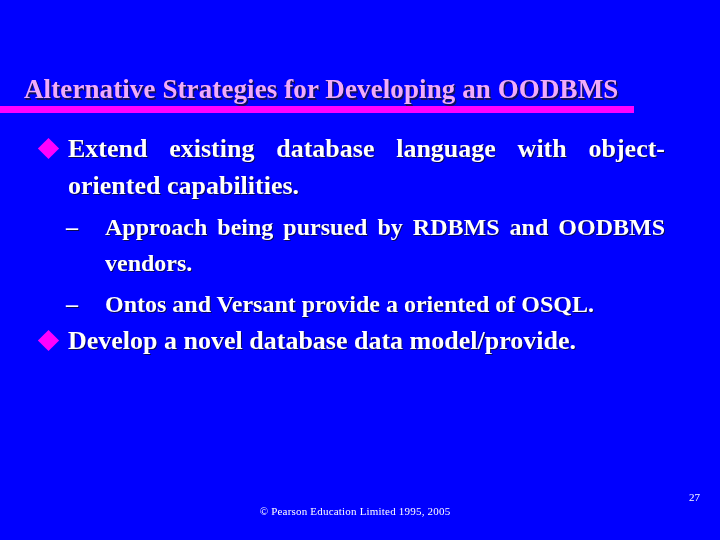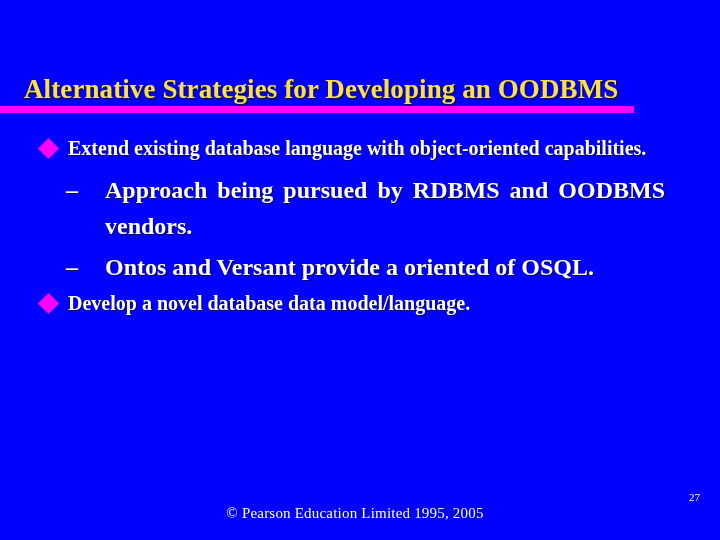--- a/index.html
+++ b/index.html
@@ -28,21 +28,21 @@
     width: 720px;
     height: 46px;
   }
   .slide-title {
     position: absolute;
     left: 24px;
     top: 0;
     width: 672px;
     font-size: 27px;
     font-weight: bold;
-    color: #fde047;
+    color: #f0abfc;
     letter-spacing: 0.1px;
     white-space: nowrap;
     line-height: 30px;
     text-shadow: 1px 1px 0 #101060, 1.5px 1.5px 0 #101060;
   }
   .title-rule {
     position: absolute;
     left: 0px;
     top: 32px;
     width: 634px;
@@ -56,21 +56,21 @@
     left: 0;
     top: 130px;
     width: 720px;
   }
 
   .bullet-l1 {
     position: relative;
     margin: 0 0 0 0;
     padding: 0 55px 0 68px;
     color: #ffffff;
-    font-size: 20px;
+    font-size: 26px;
     font-weight: bold;
     line-height: 37px;
     text-align: justify;
     text-indent: 0;
     text-shadow: 1px 1px 0 #0a0a55;
   }
   .bullet-l1 .marker {
     position: absolute;
     left: 41px;
     top: 11px;
@@ -108,21 +108,21 @@
   .spacer-sm { height: 5px; }
 
   
   .copyright {
     position: absolute;
     left: 0;
     top: 505px;
     width: 710px;
     text-align: center;
     color: #ffffff;
-    font-size: 15px;
+    font-size: 11px;
     font-family: "Liberation Serif", "DejaVu Serif", serif;
     letter-spacing: 0.2px;
   }
   .page-number {
     position: absolute;
     left: 670px;
     top: 491px;
     width: 30px;
     color: #ffffff;
     font-size: 11px;
@@ -156,21 +156,21 @@
 
     <div class="spacer-sm"></div>
 
     <div class="bullet-l2 nojustify">
       <span class="marker">–</span>
       <span>Ontos and Versant provide a oriented of OSQL.</span>
     </div>
 
     <div class="bullet-l1 last">
       <span class="marker"></span>
-      <span>Develop a novel database data model/language.</span>
+      <span>Develop a novel database data model/provide.</span>
     </div>
 
   </div>
 
   <div class="copyright">© Pearson Education Limited 1995, 2005</div>
 
   <div class="page-number">27</div>
 
 </div>
 

